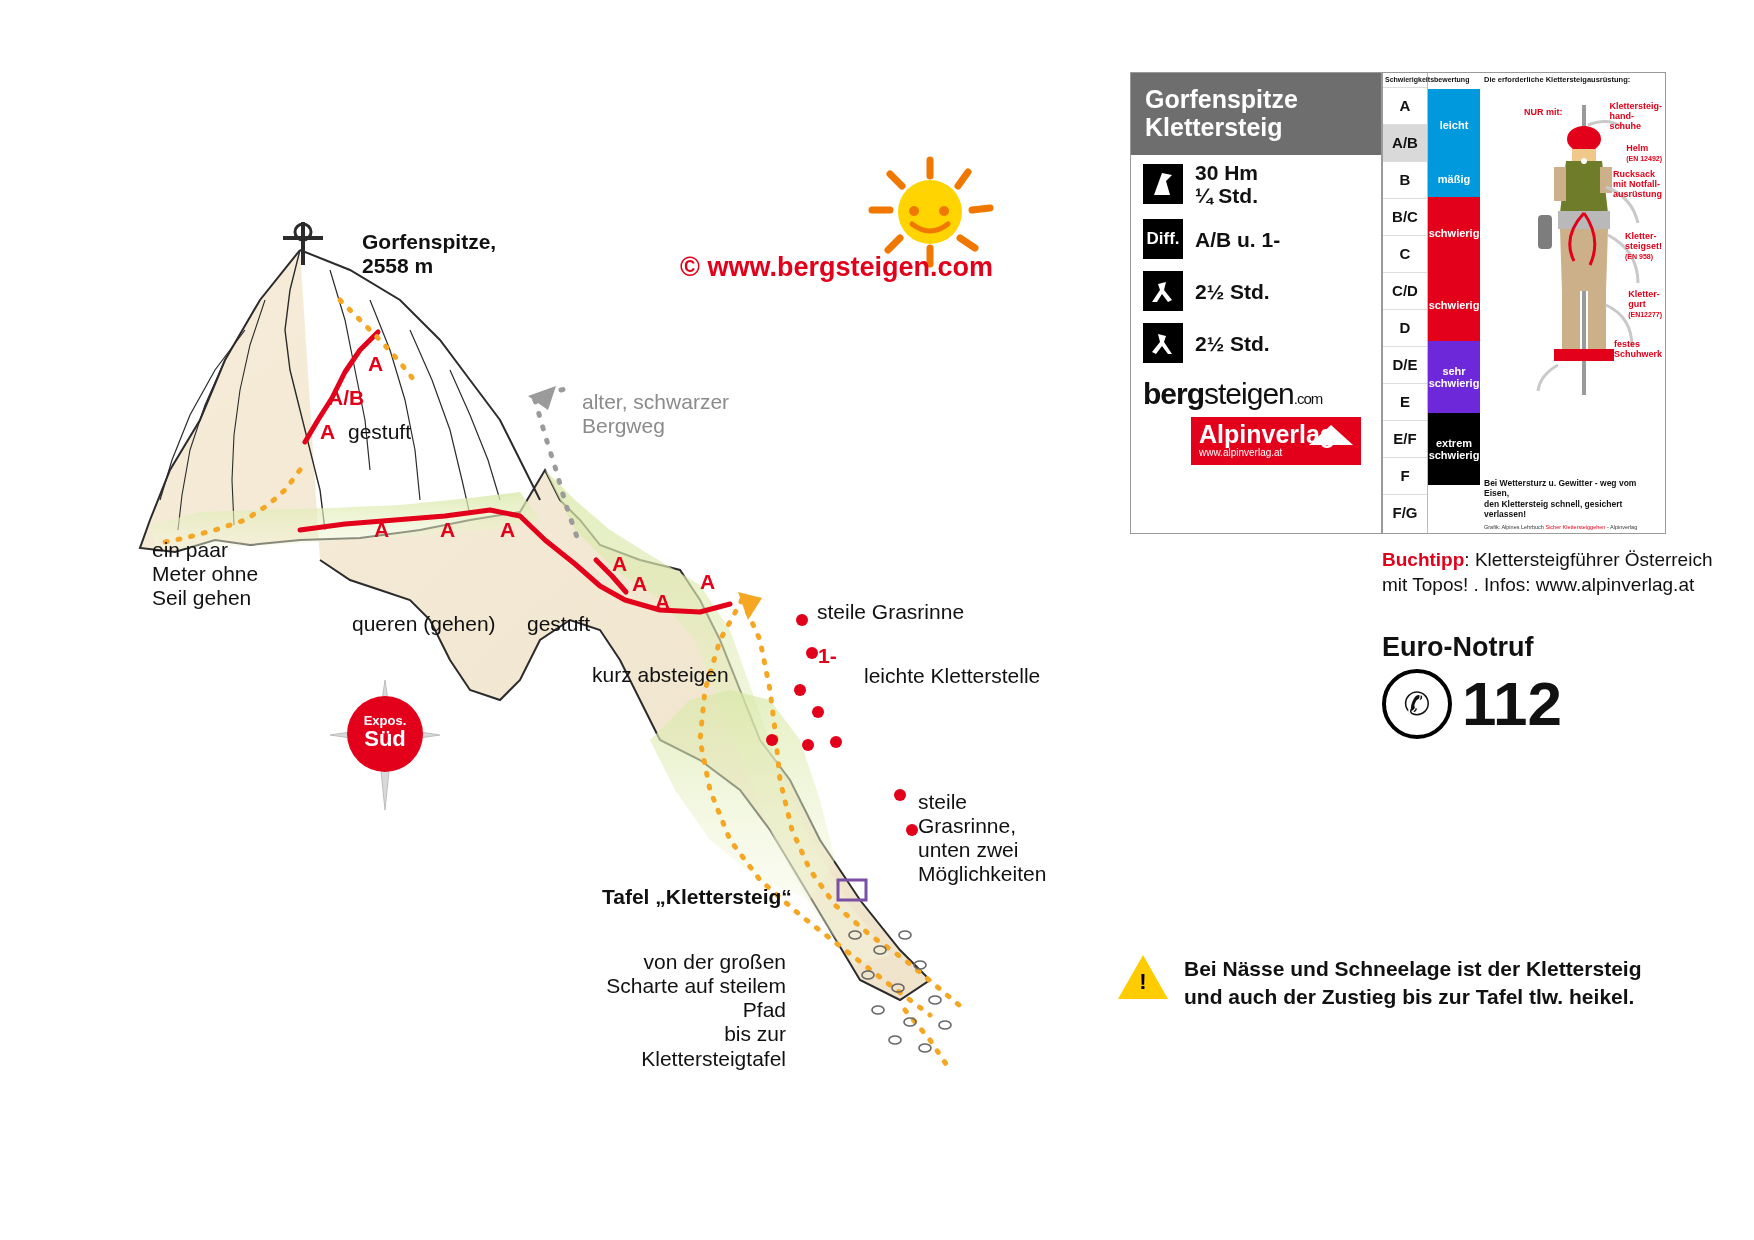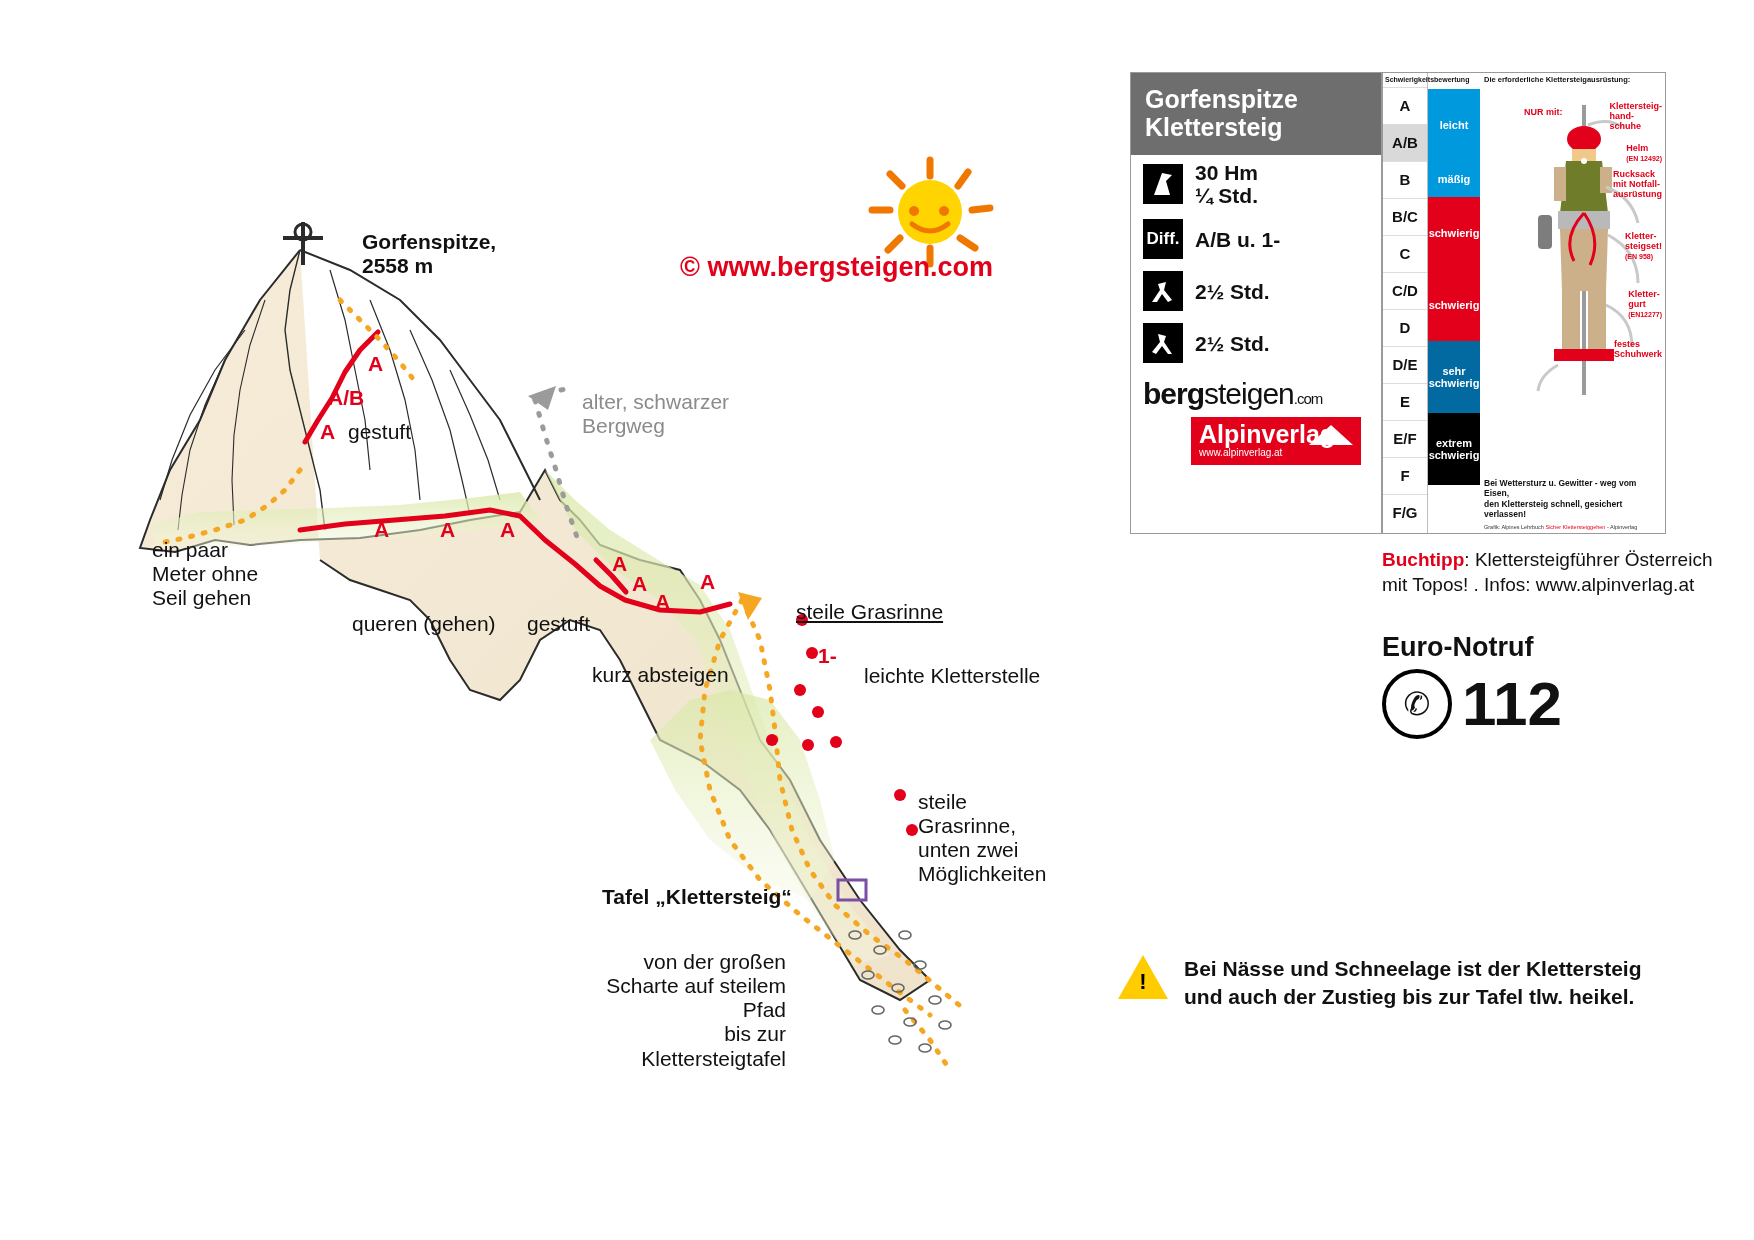--- a/index.html
+++ b/index.html
@@ -242,35 +242,47 @@
   <div class="abs grade" style="left:818px;top:644px;">1-</div>
 
   
   <div class="abs gray-label" style="left:582px;top:390px;white-space:pre-line;">alter, schwarzer
 Bergweg</div>
   <div class="abs map-label" style="left:152px;top:538px;white-space:pre-line;">ein paar
 Meter ohne
 Seil gehen</div>
   <div class="abs map-label" style="left:352px;top:612px;">queren (gehen)</div>
   <div class="abs map-label" style="left:527px;top:612px;">gestuft</div>
-  <div class="abs map-label" style="left:796px;top:600px;text-decoration:underline;">steile Grasrinne</div>
+  <div class="abs map-label" style="left:817px;top:600px;">steile Grasrinne</div>
   <div class="abs map-label" style="left:864px;top:664px;">leichte Kletterstelle</div>
   <div class="abs map-label" style="left:592px;top:663px;">kurz absteigen</div>
   <div class="abs map-label" style="left:918px;top:790px;white-space:pre-line;">steile Grasrinne,
 unten zwei
 Möglichkeiten</div>
   <div class="abs map-label bold" style="left:602px;top:885px;">Tafel „Klettersteig“</div>
   <div class="abs" id="copy">© www.bergsteigen.com</div>
 
   
   <div class="abs map-label" style="left:586px;top:950px;white-space:pre-line;text-align:right;width:200px;">von der großen
 Scharte auf steilem Pfad
 bis zur Klettersteigtafel</div>
 
   
+  <div class="abs" id="compass">
+    <svg width="110" height="130" viewBox="0 0 110 130">
+      <polygon points="55,0 62,48 55,56 48,48" fill="#d9d9d9" stroke="#bdbdbd"></polygon>
+      <polygon points="110,55 62,62 55,55 62,48" fill="#d9d9d9" stroke="#bdbdbd"></polygon>
+      <polygon points="0,55 48,48 55,55 48,62" fill="#d9d9d9" stroke="#bdbdbd"></polygon>
+      <polygon points="55,130 48,62 55,54 62,62" fill="#d9d9d9" stroke="#bdbdbd"></polygon>
+    </svg>
+    <div class="badge">
+      <div class="ex">Expos.</div>
+      <div class="sd">Süd</div>
+    </div>
+  </div>
 </div>
 
 <div class="abs" id="info-card">
   <div id="info-head">
     <span>Gorfenspitze</span><br><span>Klettersteig</span>
   </div>
 
   <div class="info-row">
     <div class="info-ico">
       <svg width="30" height="30" viewBox="0 0 30 30">
@@ -333,21 +345,21 @@
     <div class="scale-cell">F</div>
     <div class="scale-cell">F/G</div>
   </div>
 
   <div id="band-col">
     <div class="hdr"></div>
     <div class="band" style="background:#0099dd;height:72px;">leicht</div>
     <div class="band" style="background:#0099dd;height:36px;">mäßig</div>
     <div class="band" style="background:#e2001a;height:72px;">schwierig</div>
     <div class="band" style="background:#e2001a;height:72px;">schwierig</div>
-    <div class="band" style="background:#0369a1;height:72px;white-space:pre-line;text-align:center;">sehr
+    <div class="band" style="background:#6d28d9;height:72px;white-space:pre-line;text-align:center;">sehr
 schwierig</div>
     <div class="band" style="background:#000;height:72px;white-space:pre-line;text-align:center;">extrem
 schwierig</div>
   </div>
 
   <div id="eq-col">
     <div class="hdr">Die erforderliche Klettersteigausrüstung:</div>
 
     <svg width="176" height="310" viewBox="0 0 176 310" style="position:absolute;left:8px;top:22px;">
       <line x1="96" y1="10" x2="96" y2="300" stroke="#9a9a9a" stroke-width="4"></line>

